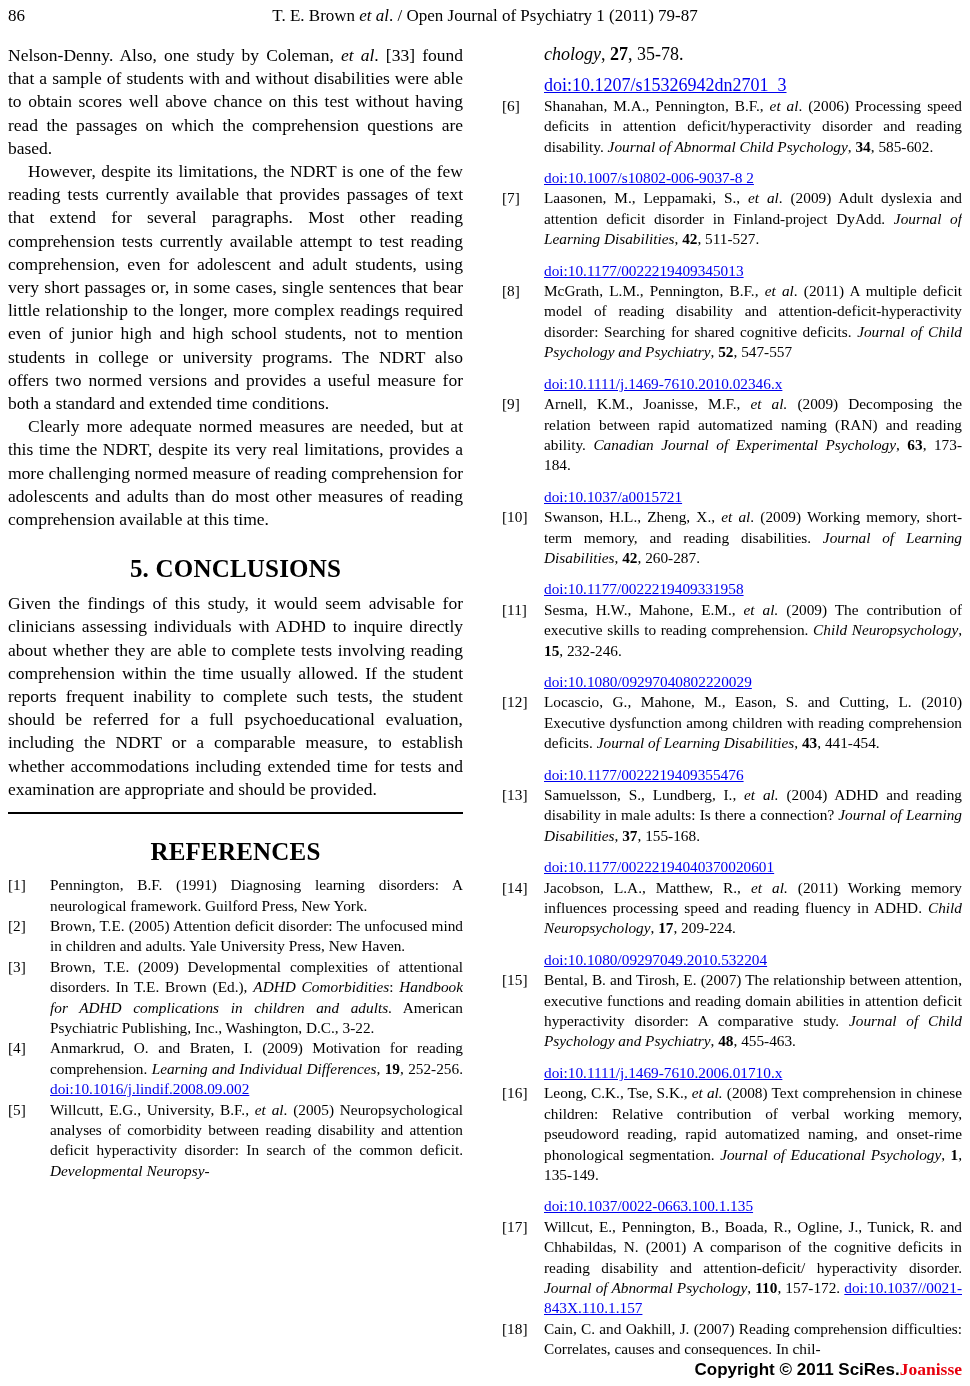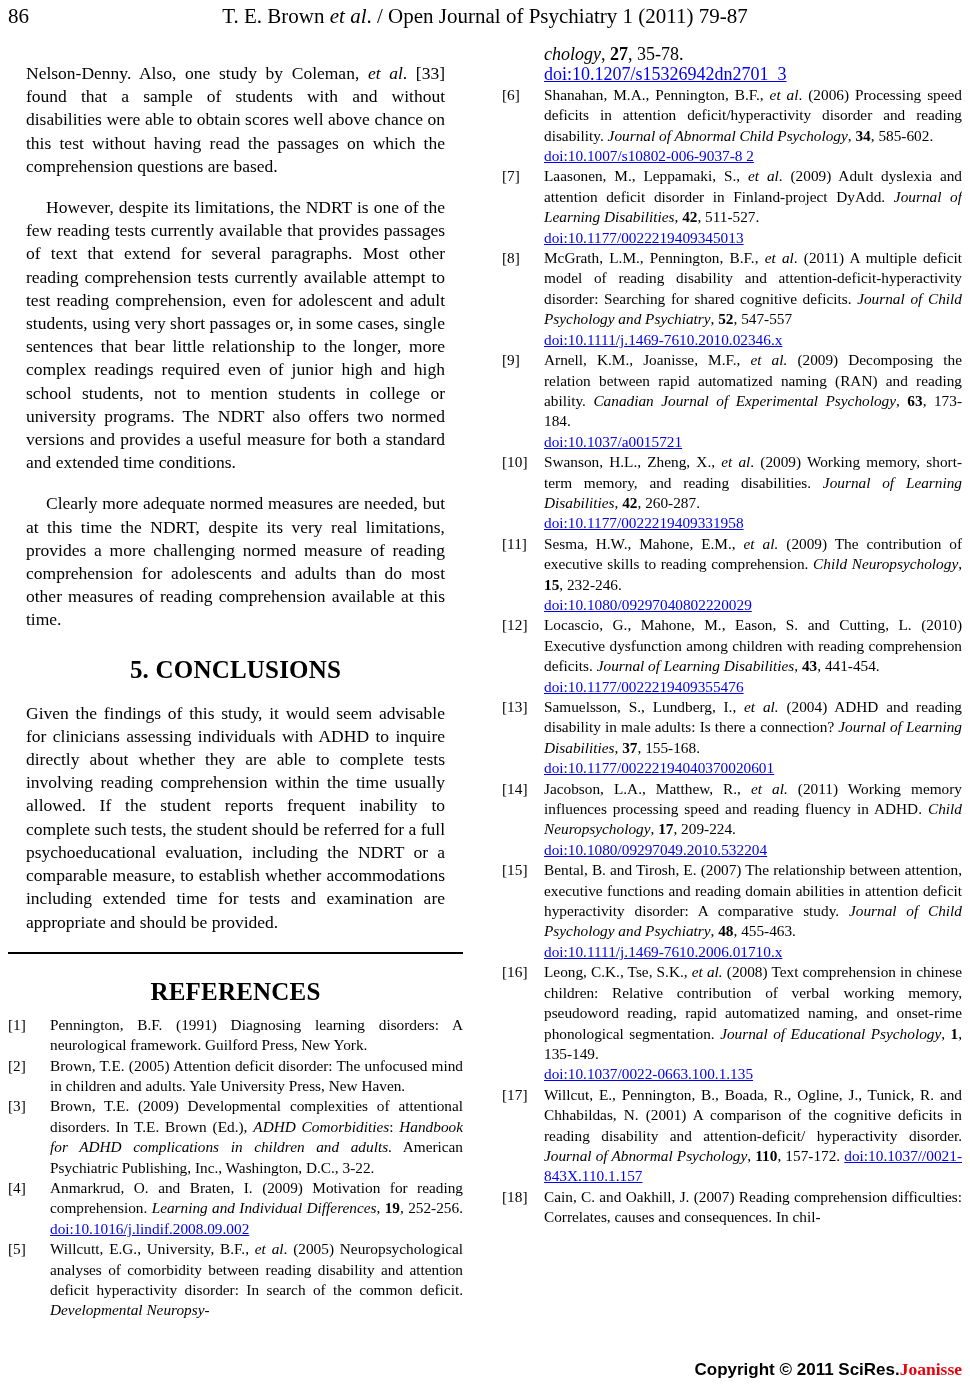--- a/index.html
+++ b/index.html
@@ -7,34 +7,34 @@
     position:relative;
     width:970px;height:1386px;
     margin:0 auto;
     background:var(--paper-bg,#ffffff);
     color:var(--text-color,#000000);
     font-family:"Liberation Serif", serif;
     overflow:hidden;
   }
   .page-header{
     position:absolute;top:6px;left:8px;right:8px;
-    font-size:21px;line-height:20px;
+    font-size:17px;line-height:20px;
   }
   .page-number{position:absolute;left:0;top:0;}
   .running-title{display:block;text-align:center;}
   .columns{
     position:absolute;top:44px;left:8px;
     width:954px;height:1312px;
     display:flex;gap:39px;overflow:hidden;
   }
   .col{overflow:hidden;}
   .col-left{width:455px;}
   .col-right{width:460px;}
   .body-par{
-    margin:18px;font-size:17.5px;line-height:23.2px;
+    margin:0;font-size:17.5px;line-height:23.2px;
     text-align:justify;
   }
   .body-par.indent{text-indent:20px;}
   h2.section-heading{
     font-size:25px;font-weight:bold;
     margin:24px 0 9px 0;letter-spacing:0.2px;text-align:center;
   }
   hr.references-divider{
     border:none;border-top:2px solid #000;
     margin:11px 0 10px 0;
@@ -49,21 +49,21 @@
   .ref-cont{
     padding-left:42px;font-size:18px;line-height:20.4px;
     text-align:justify;
   }
   .seg-i{font-style:italic;}
   .seg-b{font-weight:bold;}
   a.seg-link{
     color:var(--link-blue,#0000ee);
     text-decoration:underline;cursor:pointer;
   }
-  a.seg-link.seg-block{display:block;}
+  a.seg-link.seg-block{display:block;margin-top:11px;}
   .page-footer{
     position:absolute;left:8px;right:8px;bottom:6px;
     display:flex;justify-content:flex-end;align-items:baseline;
   }
   .copyright{
     font-family:"Liberation Sans", sans-serif;
     font-weight:bold;font-size:17px;
   }
   .journal-abbrev{
     font-family:"Liberation Serif", serif;

